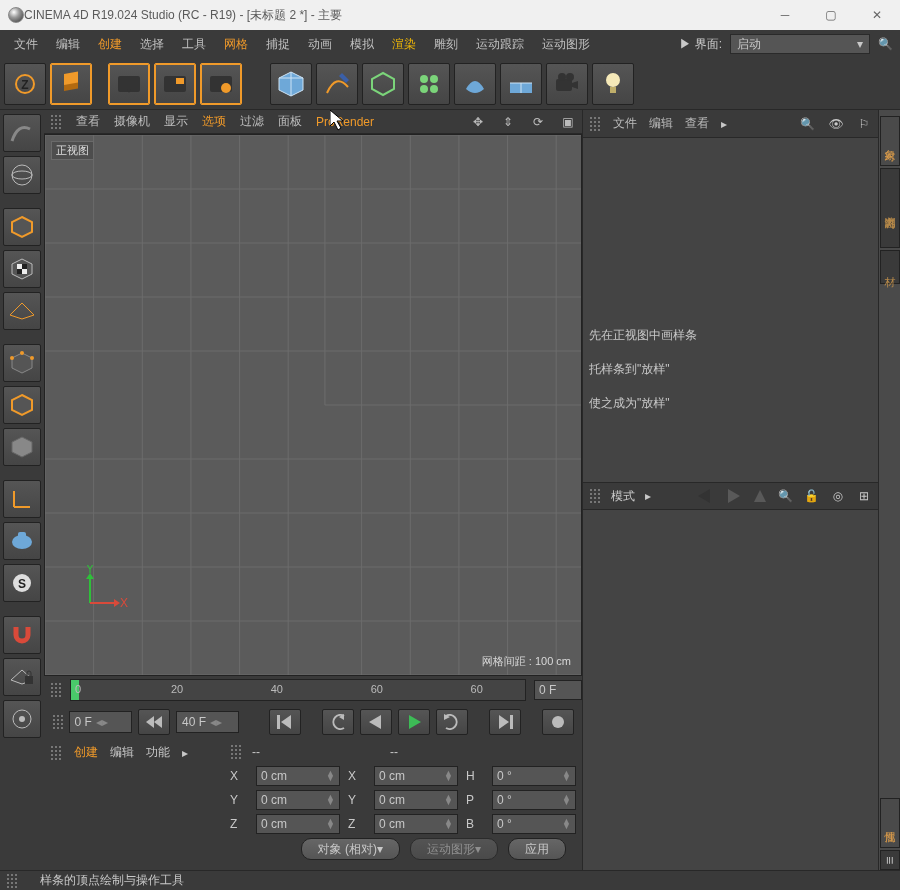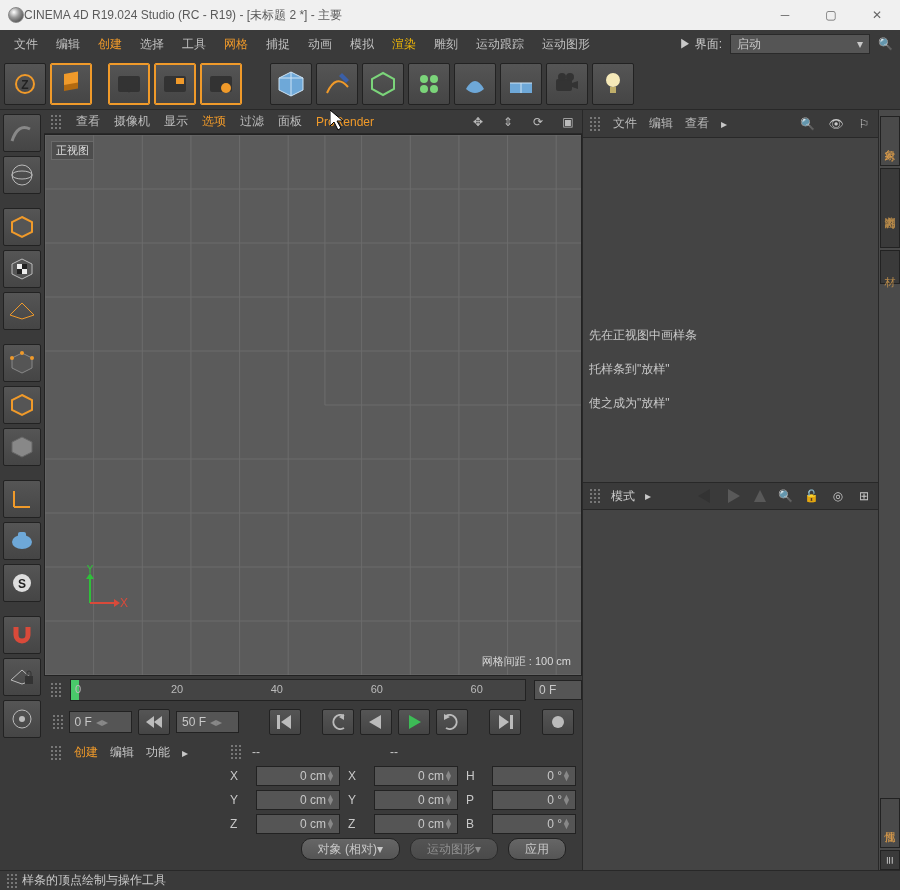--- a/index.html
+++ b/index.html
@@ -55,21 +55,21 @@
   .playhead{position:absolute;top:0;bottom:0;left:0;width:8px;background:#49c96a}
   .fval{width:48px;height:20px;background:#555;border:1px solid #222;display:flex;align-items:center;padding:0 4px}
   .playrow{height:36px;background:#3a3a3a;display:flex;align-items:center;gap:6px;padding:0 8px}
   .pbtn{width:36px;height:26px;background:linear-gradient(#555,#454545);border:1px solid #222;border-radius:2px;display:flex;align-items:center;justify-content:center}
   .pbtn svg{display:block}
   .numfld{height:22px;background:#555;border:1px solid #222;display:flex;align-items:center;padding:0 5px;gap:4px}
   
   .coordrow{background:#3a3a3a;padding:4px 6px;display:flex;gap:10px}
   .coordmenus{display:flex;gap:12px;align-items:center}
   .coordgrid{flex:1;display:grid;grid-template-columns:18px 1fr 18px 1fr 18px 1fr;gap:4px 8px;align-items:center}
-  .cf{height:20px;background:#555;border:1px solid #222;display:flex;align-items:center;justify-content:flex-end;padding:0 4px}
+  .cf{height:20px;background:#555;border:1px solid #222;display:flex;align-items:center;justify-content:space-between;padding:0 4px}
   .cf .spin{color:#888;font-size:9px;line-height:5px}
   .applyrow{display:flex;gap:10px;margin-top:4px;justify-content:flex-end;padding:0 10px 6px}
   .widebtn{height:22px;padding:0 16px;background:linear-gradient(#666,#555);border:1px solid #222;border-radius:10px;display:flex;align-items:center}
   
   .om-bar{height:28px;background:#3a3a3a;display:flex;align-items:center;gap:12px;padding:0 6px;border-bottom:1px solid #282828}
   .om-bar .mi{color:#bbb}
   .objarea{flex:1;background:#444;position:relative}
   .annot{position:absolute;top:180px;left:6px;right:6px;color:#f0f0f0;font-size:22px;line-height:34px}
   .attr-bar{height:28px;background:#3a3a3a;display:flex;align-items:center;gap:10px;padding:0 6px;border-top:1px solid #282828;border-bottom:1px solid #282828}
   .attarea{flex:0 0 360px;background:#444}
@@ -377,21 +377,21 @@
           <span>0 F</span>
           <span style="color:#888">◂▸</span>
         </div>
       <div class="pbtn">
           <svg width="16" height="12">
             <polygon points="8,0 0,6 8,12" fill="#bbb"></polygon>
             <polygon points="16,0 8,6 16,12" fill="#bbb"></polygon>
           </svg>
         </div>
       <div class="numfld" style="width:70px">
-          <span>50 F</span>
+          <span>40 F</span>
           <span style="color:#888">◂▸</span>
         </div>
       <div style="width:20px"></div>
       <div class="pbtn">
           <svg width="16" height="14">
             <rect x="0" y="0" width="3" height="14" fill="#bbb"></rect>
             <polygon points="14,0 4,7 14,14" fill="#bbb"></polygon>
           </svg>
         </div>
       <div style="width:10px"></div>
@@ -550,21 +550,21 @@
     <div class="frtab" style="height:80px">内容浏览</div>
     <div class="frtab" style="height:34px">材</div>
     <div style="flex:1"></div>
     <div class="frtab" style="color:#d89a4a;background:#4a4a4a">属性</div>
     <div class="frtab" style="height:20px;font-size:14px;color:#bbb">≡</div>
   </div>
 </div>
 
 <div class="statusbar">
   <span class="gripdots"></span>
-  <span style="margin-left:4px">样条的顶点绘制与操作工具</span>
+  <span style="margin-left:22px">样条的顶点绘制与操作工具</span>
 </div>
 
 <div class="brand2">CINEMA 4D</div>
 <div class="brand">MAXON</div>
 
 <svg class="cursor" width="20" height="22">
     <polygon points="0,0 0,16 4,12 8,20 11,18 7,11 13,11" fill="#fff" stroke="#000"></polygon>
   </svg>
 
 </body></html>

